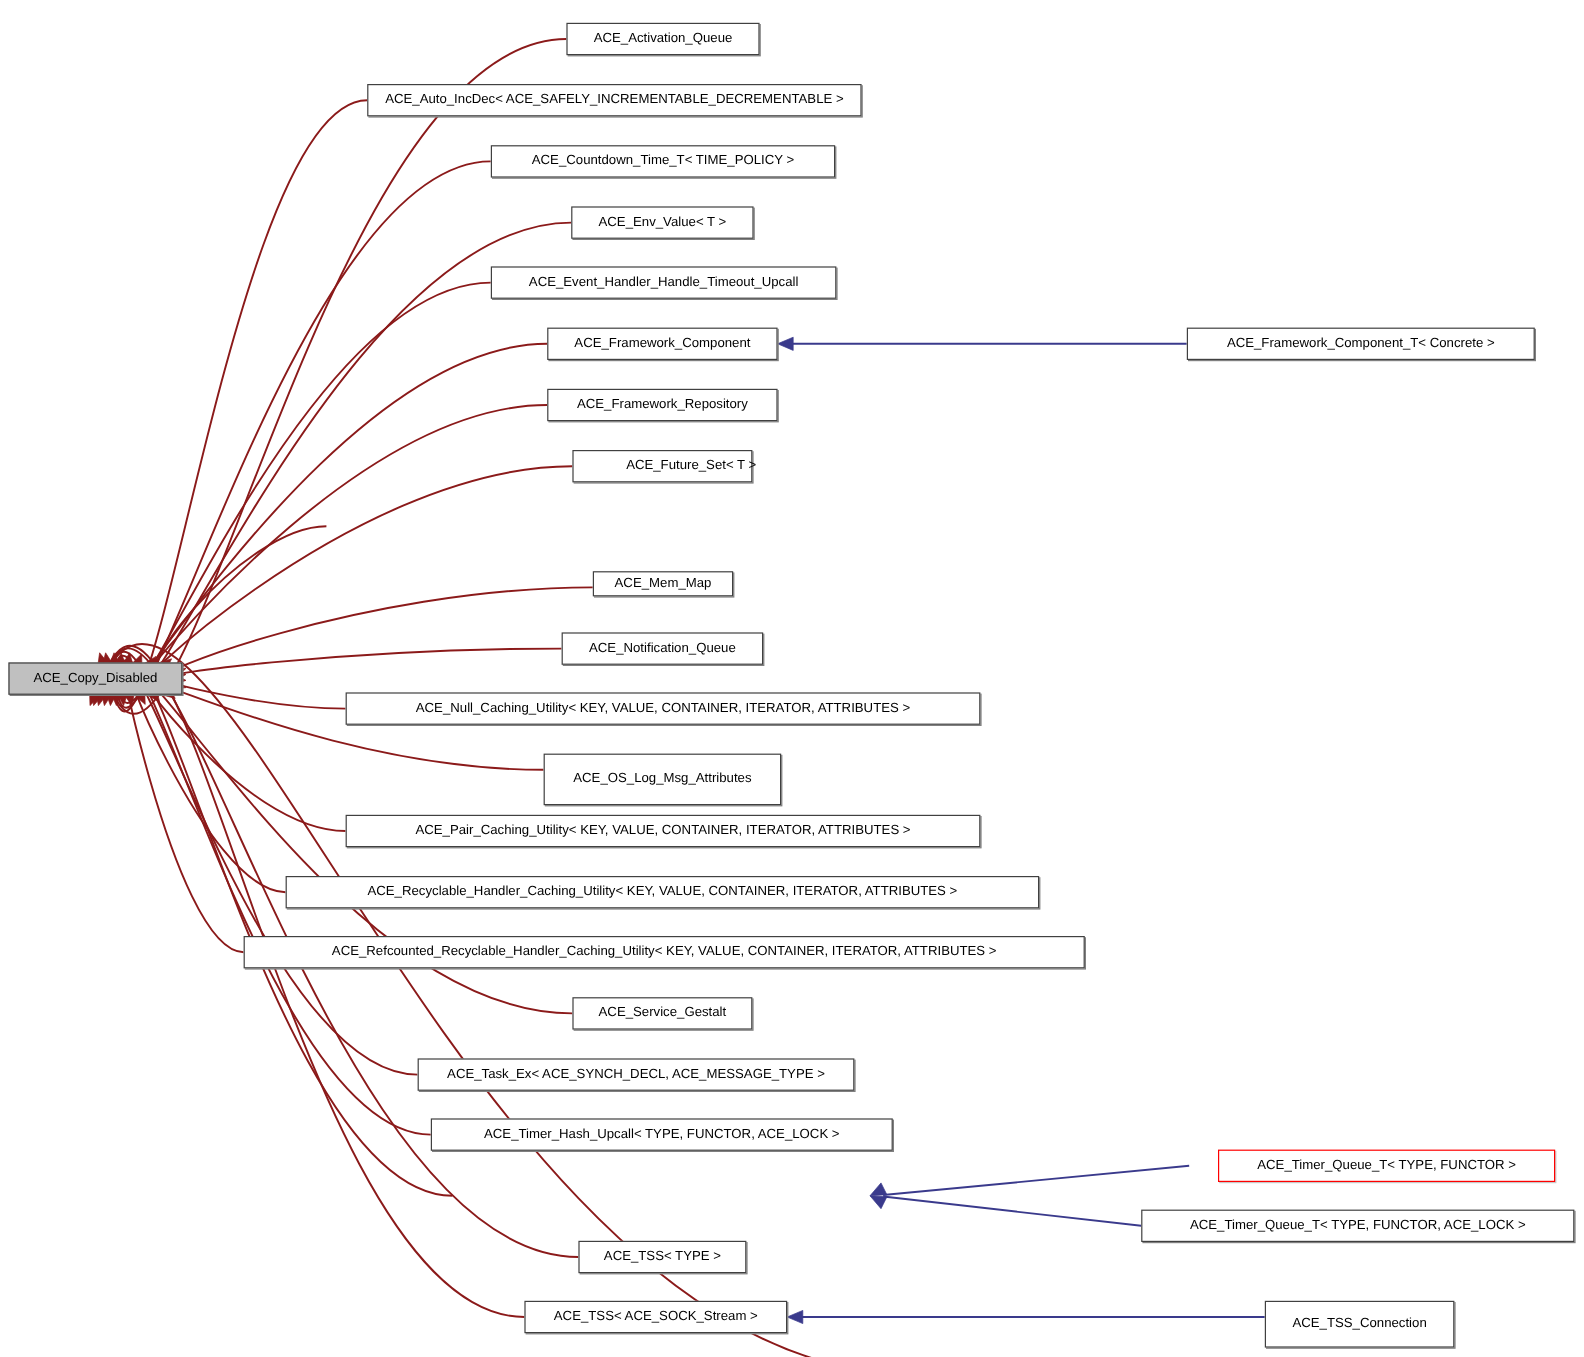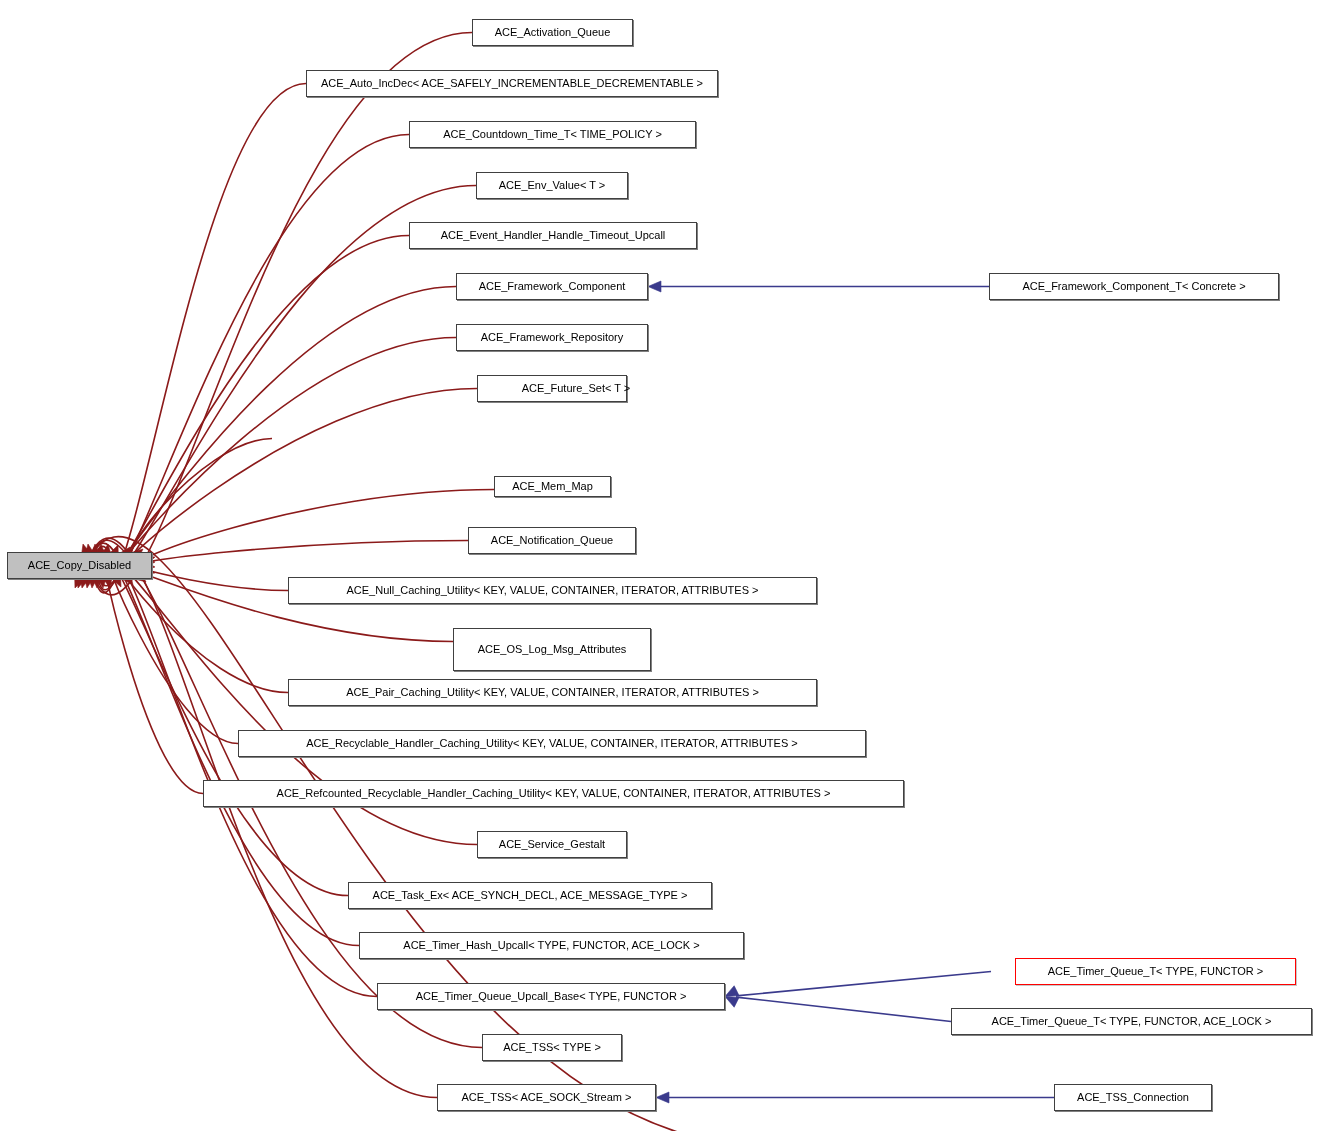--- a/index.html
+++ b/index.html
@@ -165,34 +165,31 @@
     </div>
     <div class="node" style="left: 477px; top: 831px; width: 150px; height: 27px;">
       <span>ACE_Service_Gestalt</span>
     </div>
     <div class="node" style="left: 348px; top: 882px; width: 364px; height: 27px;">
       <span>ACE_Task_Ex&lt; ACE_SYNCH_DECL, ACE_MESSAGE_TYPE &gt;</span>
     </div>
     <div class="node" style="left: 359px; top: 932px; width: 385px; height: 27px;">
       <span>ACE_Timer_Hash_Upcall&lt; TYPE, FUNCTOR, ACE_LOCK &gt;</span>
     </div>
-    <div class="node" style="left: 377px; top: 983px; width: 348px; height: 27px;">
-      <span>ACE_Timer_Queue_Upcall_Base&lt; TYPE, FUNCTOR &gt;</span>
-    </div>
     <div class="node" style="left: 482px; top: 1034px; width: 140px; height: 27px;">
       <span>ACE_TSS&lt; TYPE &gt;</span>
     </div>
     <div class="node" style="left: 437px; top: 1084px; width: 219px; height: 27px;">
       <span>ACE_TSS&lt; ACE_SOCK_Stream &gt;</span>
     </div>
     <div class="node" style="left: 989px; top: 273px; width: 290px; height: 27px;">
       <span>ACE_Framework_Component_T&lt; Concrete &gt;</span>
     </div>
     <div class="node highlight" style="left: 991px; top: 958px; width: 281px; height: 27px; margin-left: 24px;">
       <span>ACE_Timer_Queue_T&lt; TYPE, FUNCTOR &gt;</span>
     </div>
     <div class="node" style="left: 951px; top: 1008px; width: 361px; height: 27px;">
       <span>ACE_Timer_Queue_T&lt; TYPE, FUNCTOR, ACE_LOCK &gt;</span>
     </div>
-    <div class="node" style="left: 1054px; top: 1084px; width: 158px; height: 27px;">
+    <div class="node" style="left: 1054px; top: 1084px; width: 158px; height: 39px;">
       <span>ACE_TSS_Connection</span>
     </div>
   </div>
 
 </body></html>

